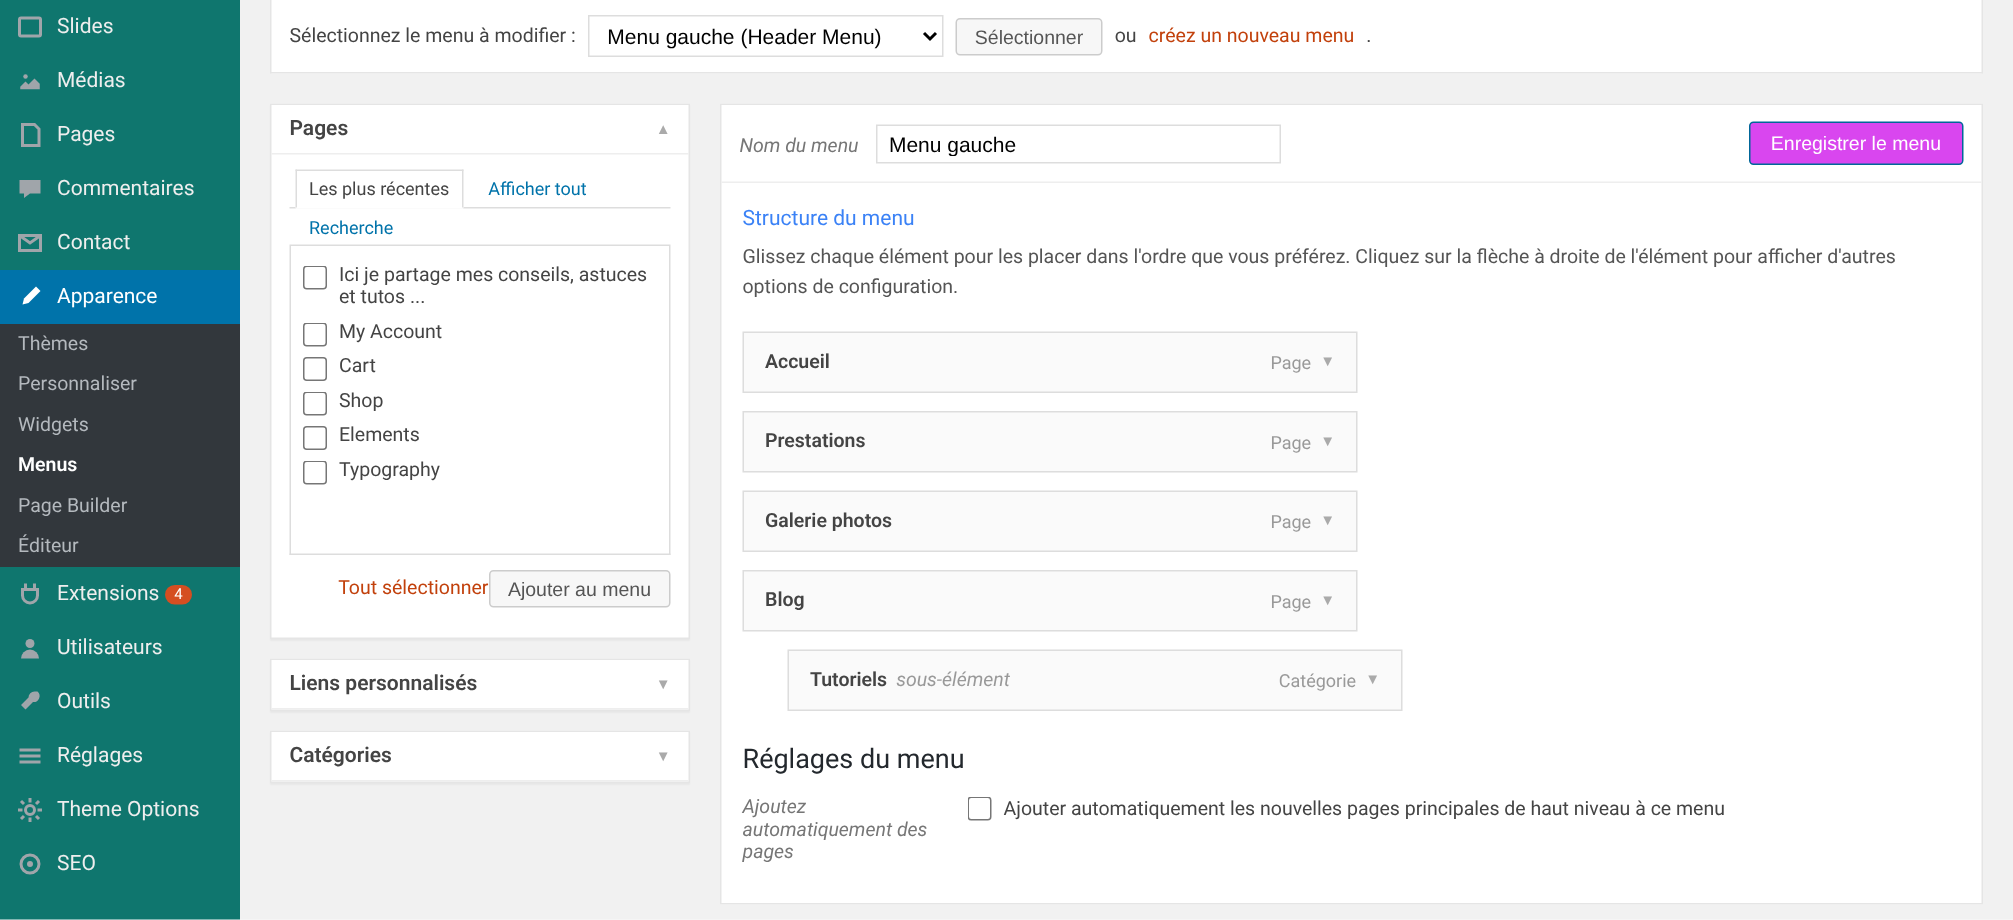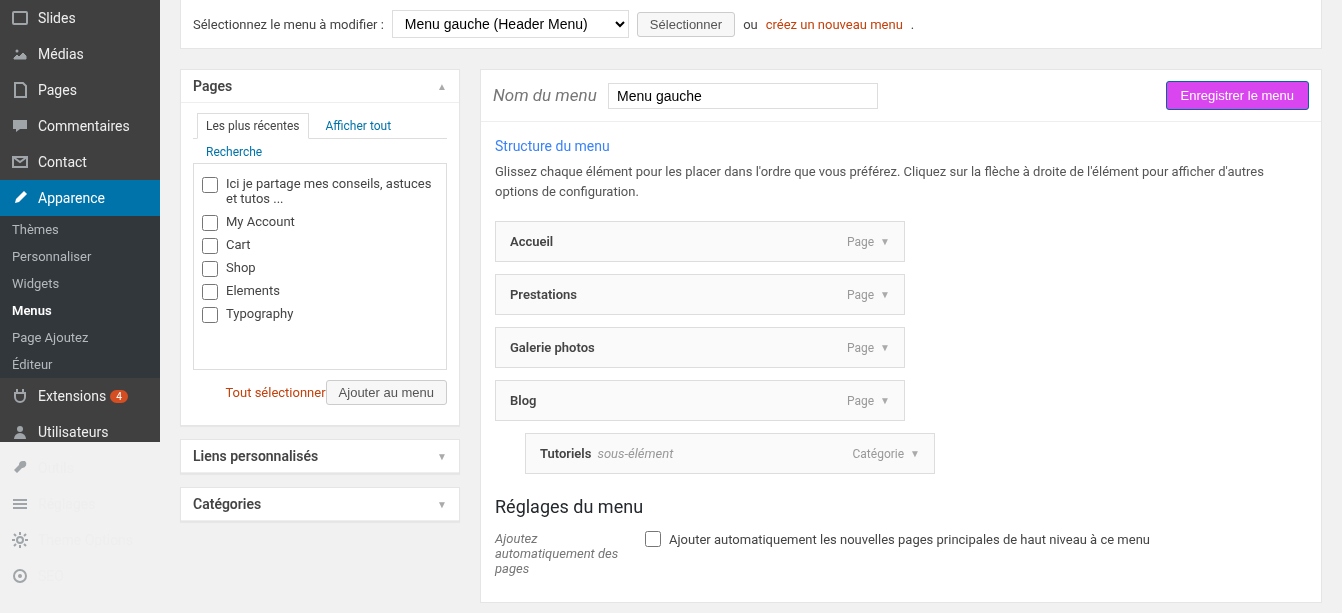--- a/index.html
+++ b/index.html
@@ -1,20 +1,20 @@
 <!DOCTYPE html>
 <html><head>
 <meta charset="utf-8">
 <style>
 * { box-sizing: border-box; margin: 0; padding: 0; }
 body { font-family: -apple-system, BlinkMacSystemFont, "Segoe UI", Roboto, Oxygen-Sans, Ubuntu, Cantarell, "Helvetica Neue", sans-serif; font-size: 13px; color: #444; background: #f1f1f1; width: 1342px; height: 613px; overflow: hidden; }
 a { color: #c2410c; text-decoration: none; }
 
 
-.sidebar { position: absolute; left: 0; top: 0; width: 160px; height: 442px; background: #404040; color: #eee; }
+.sidebar { position: absolute; left: 0; top: 0; width: 160px; height: 613px; background: #0f766e; color: #eee; }
 .sidebar-item { display: flex; align-items: center; padding: 8px 10px; color: #eee; cursor: pointer; font-size: 14px; }
 .sidebar-item .icon { width: 20px; height: 20px; margin-right: 8px; display: inline-flex; align-items: center; justify-content: center; color: #a0a5aa; }
 .sidebar-item .icon svg { width: 18px; height: 18px; fill: currentColor; }
 .sidebar-item.current { background: #0073aa; color: #fff; position: relative; }
 .sidebar-item.current .icon { color: #fff; }
 .sidebar-item.current::after { content: ""; position: absolute; right: -8px; top: 50%; margin-top: -8px; border: 8px solid transparent; border-right-color: #f1f1f1; }
 .sidebar-sub { background: #32373c; }
 .sidebar-sub-item { padding: 6px 12px; color: #b4b9be; cursor: pointer; font-size: 13px; }
 .sidebar-sub-item.current { color: #fff; font-weight: 600; }
 .badge { display: inline-block; background: #d54e21; color: #fff; border-radius: 9px; font-size: 10px; padding: 1px 6px; margin-left: 4px; }
@@ -49,21 +49,21 @@
 
 .page-list-wrap { border: 1px solid #ddd; border-top: none; }
 .page-list { height: 205px; overflow-y: scroll; padding: 8px; }
 .page-list label { display: block; padding: 4px 0 4px 24px; position: relative; font-size: 13px; }
 .page-list label input { position: absolute; left: 0; top: 5px; width: 16px; height: 16px; }
 .page-controls { padding: 10px 0; display: flex; justify-content: flex-end; align-items: center; }
 
 
 .menu-frame { background: #fff; border: 1px solid #e5e5e5; }
 .menu-header { display: flex; justify-content: space-between; align-items: center; padding: 11px 12px; border-bottom: 1px solid #eee; }
-.menu-header label { color: #767676; font-style: italic; font-size: 17px; margin-right: 8px; }
+.menu-header label { color: #767676; font-style: italic; font-size: 13px; margin-right: 8px; }
 .menu-header input[type=text] { width: 270px; padding: 4px 8px; font-size: 14px; border: 1px solid #ddd; }
 .menu-body { padding: 16px 14px; }
 .menu-body h2 { font-size: 14px; font-weight: 400; margin-bottom: 8px; color: #3b82f6; }
 .menu-body p { font-size: 13px; color: #555; margin-bottom: 20px; line-height: 1.5; }
 
 
 .menu-item { border: 1px solid #ddd; background: #fafafa; display: flex; justify-content: space-between; align-items: center; padding: 12px 14px; width: 410px; margin-bottom: 12px; gap: 36px; }
 .menu-item.sub { margin-left: 30px; width: 410px; font-size: 13px; }
 .menu-item .title { font-weight: 600; font-size: 13px; }
 .menu-item .sub-hint { font-style: italic; color: #999; font-weight: normal; margin-left: 6px; }
@@ -131,21 +131,21 @@
             <path d="M13 2l3 3-8 8-4 1 1-4z" fill="currentColor"></path>
           </svg>
         </span>
         <span>Apparence</span>
       </div>
       <div class="sidebar-sub">
         <div class="sidebar-sub-item">Thèmes</div>
         <div class="sidebar-sub-item">Personnaliser</div>
         <div class="sidebar-sub-item">Widgets</div>
         <div class="sidebar-sub-item current">Menus</div>
-        <div class="sidebar-sub-item">Page Ajoutez</div>
+        <div class="sidebar-sub-item">Page Builder</div>
         <div class="sidebar-sub-item">Éditeur</div>
       </div>
       <div class="sidebar-item">
         <span class="icon">
           <svg viewBox="0 0 18 18">
             <path d="M6 2v4M12 2v4M4 6h10v4a5 5 0 01-10 0z" fill="none" stroke="currentColor" stroke-width="2"></path>
           </svg>
         </span>
         <span>Extensions</span>
         <span class="badge">4</span>

